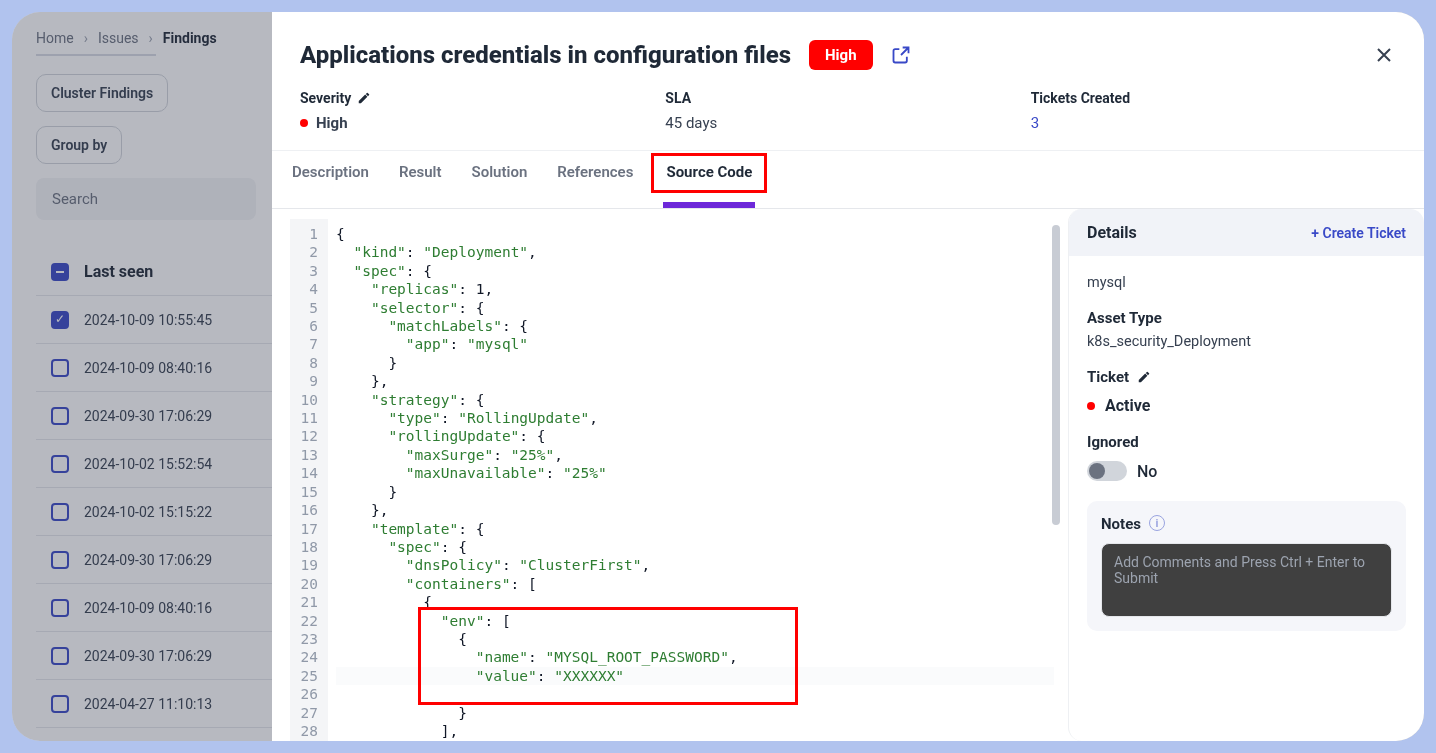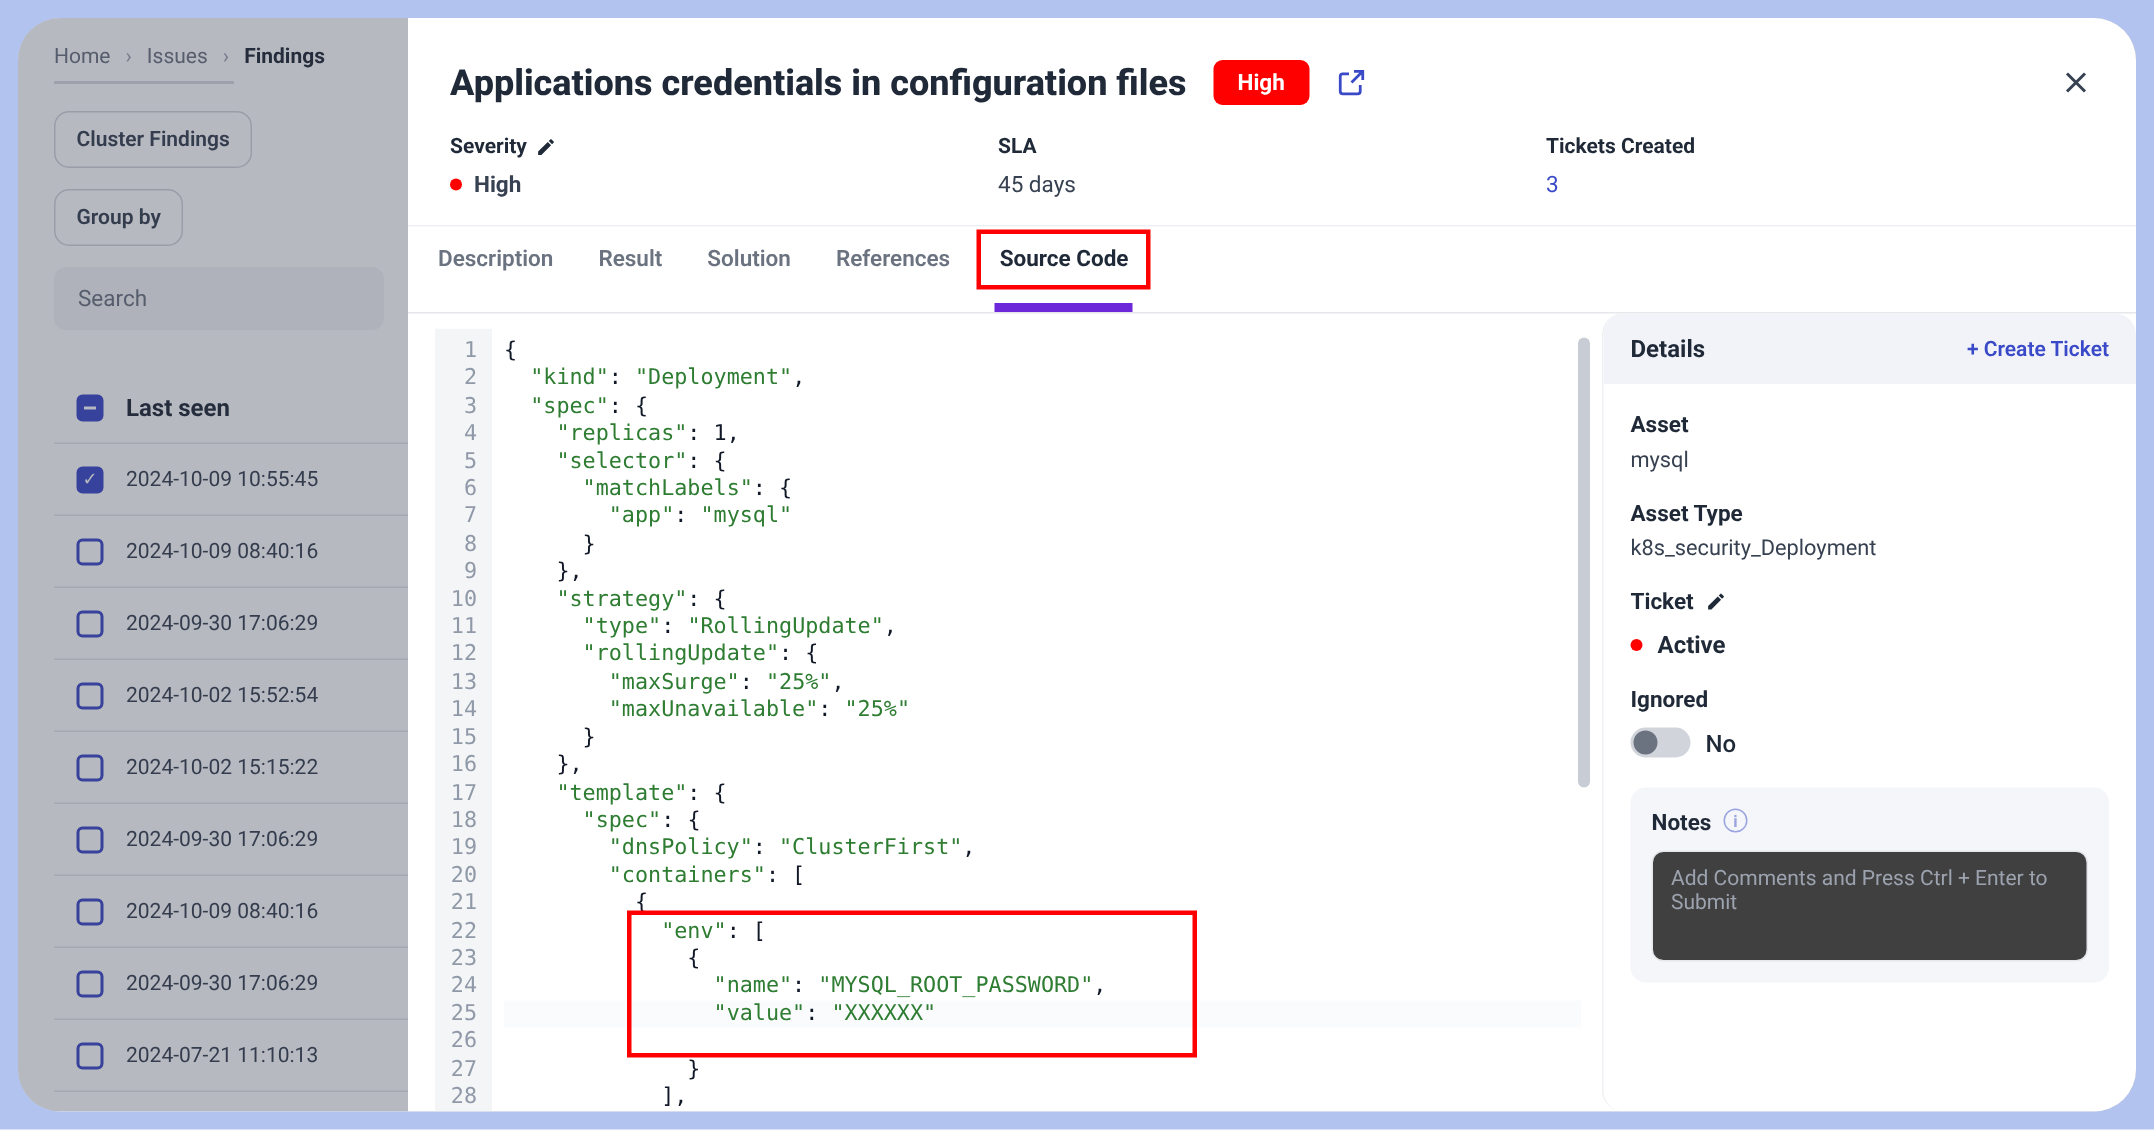--- a/index.html
+++ b/index.html
@@ -290,21 +290,21 @@
           <div class="bg-tr">
             <div class="checkbox-cell">
               <div class="checkbox"></div>
             </div>
             <div class="ts">2024-09-30 17:06:29</div>
           </div>
           <div class="bg-tr">
             <div class="checkbox-cell">
               <div class="checkbox"></div>
             </div>
-            <div class="ts">2024-07-21 11:10:13</div>
+            <div class="ts">2024-04-27 11:10:13</div>
           </div>
         </div>
     </div>
   </div>
 
   <div class="overlay-dim"></div>
 
   <div class="panel">
     <div class="panel-header">
       <div class="panel-title">Applications credentials in configuration files</div>
@@ -418,21 +418,20 @@
         </div>
         <div class="red-box" id="red-box" style="left: 146px; top: 398.4px; height: 98px; width: 380px;"></div>
       </div>
 
       <div class="sidebar">
         <div class="sb-header">
           <span class="t">Details</span>
           <span class="create-link">+ Create Ticket</span>
         </div>
         <div class="sb-field">
-          <div class="lab">Asset</div>
           <div class="val">mysql</div>
         </div>
         <div class="sb-field">
           <div class="lab">Asset Type</div>
           <div class="val">k8s_security_Deployment</div>
         </div>
         <div class="sb-field">
           <div class="lab">
             <span>Ticket</span>
             <svg class="pencil" viewBox="0 0 24 24" fill="#1f2937">

